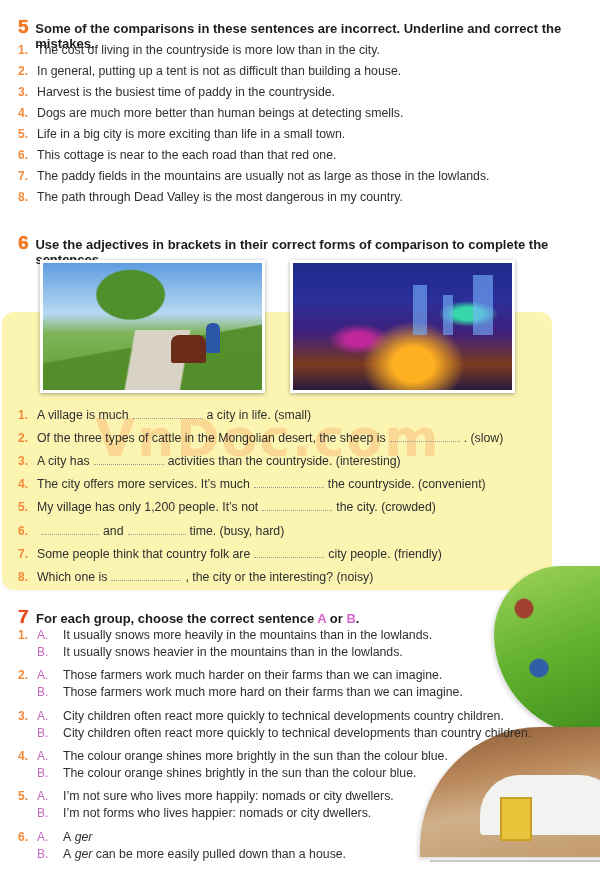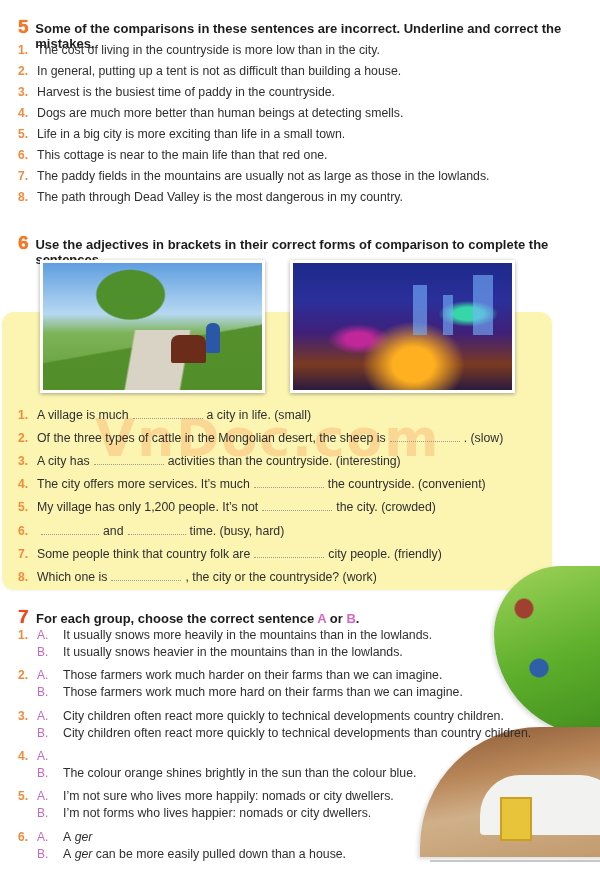--- a/index.html
+++ b/index.html
@@ -143,21 +143,21 @@
   <div class="item" style="top:106px;">
       <span class="num">4.</span>
       <span>Dogs are much more better than human beings at detecting smells.</span>
     </div>
   <div class="item" style="top:127px;">
       <span class="num">5.</span>
       <span>Life in a big city is more exciting than life in a small town.</span>
     </div>
   <div class="item" style="top:148px;">
       <span class="num">6.</span>
-      <span>This cottage is near to the main life than that red one.</span>
+      <span>This cottage is near to the each road than that red one.</span>
     </div>
   <div class="item" style="top:169px;">
       <span class="num">7.</span>
       <span>The paddy fields in the mountains are usually not as large as those in the lowlands.</span>
     </div>
   <div class="item" style="top:190px;">
       <span class="num">8.</span>
       <span>The path through Dead Valley is the most dangerous in my country.</span>
     </div>
 
@@ -220,21 +220,21 @@
   <div class="item" style="top:547px;">
     <span class="num">7.</span>
     <span>Some people think that country folk are</span>
     <span class="blank" style="width:70px;"></span>
     <span>city people. (friendly)</span>
   </div>
   <div class="item" style="top:570px;">
     <span class="num">8.</span>
     <span>Which one is</span>
     <span class="blank" style="width:70px;"></span>
-    <span>, the city or the countryside? (work)</span>
+    <span>, the city or the interesting? (noisy)</span>
   </div>
 
   <div class="photo-rice" title="Farmers working in a rice paddy"></div>
   <div class="photo-yurt" title="Mongolian ger (yurt) in a desert">
     <div class="yurt"></div>
     <div class="door"></div>
   </div>
   <div class="bottom-rule"></div>
 
   <div class="section-head" style="top:606px;">
@@ -280,20 +280,21 @@
     <div class="ab-row">
         <span class="gap"></span>
         <span class="letter">B.</span>
         <span>City children often react more quickly to technical developments than country children.</span>
       </div>
   </div>
   <div class="ab-item" style="top:749px;">
     <div class="ab-row">
         <span class="num">4.</span>
         <span class="letter">A.</span>
+        <span>The colour orange shines more brightly in the sun than the colour blue.</span>
       </div>
     <div class="ab-row">
         <span class="gap"></span>
         <span class="letter">B.</span>
         <span>The colour orange shines brightly in the sun than the colour blue.</span>
       </div>
   </div>
   <div class="ab-item" style="top:789px;">
     <div class="ab-row">
         <span class="num">5.</span>

